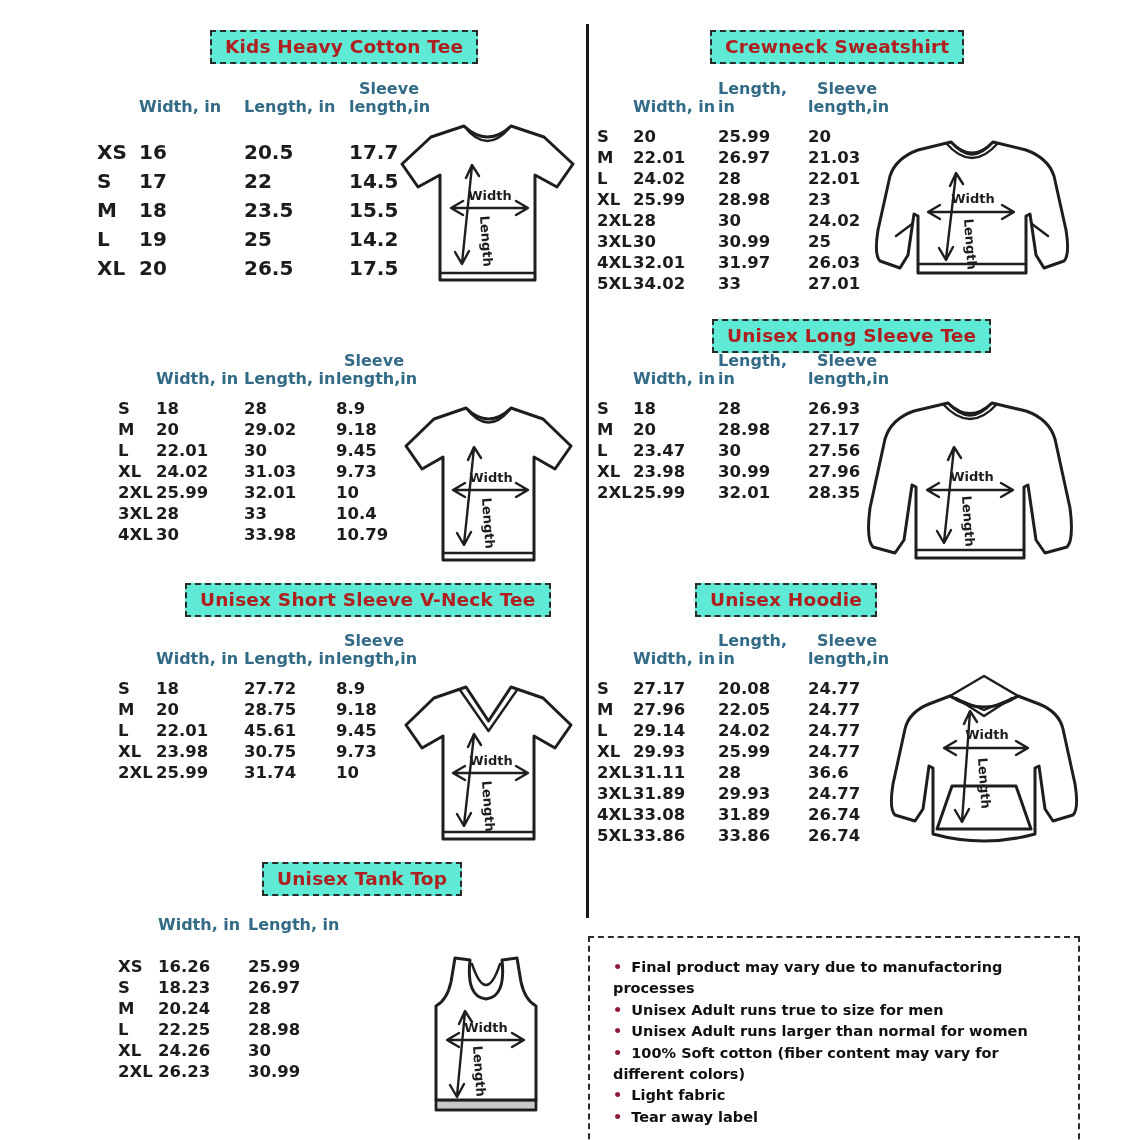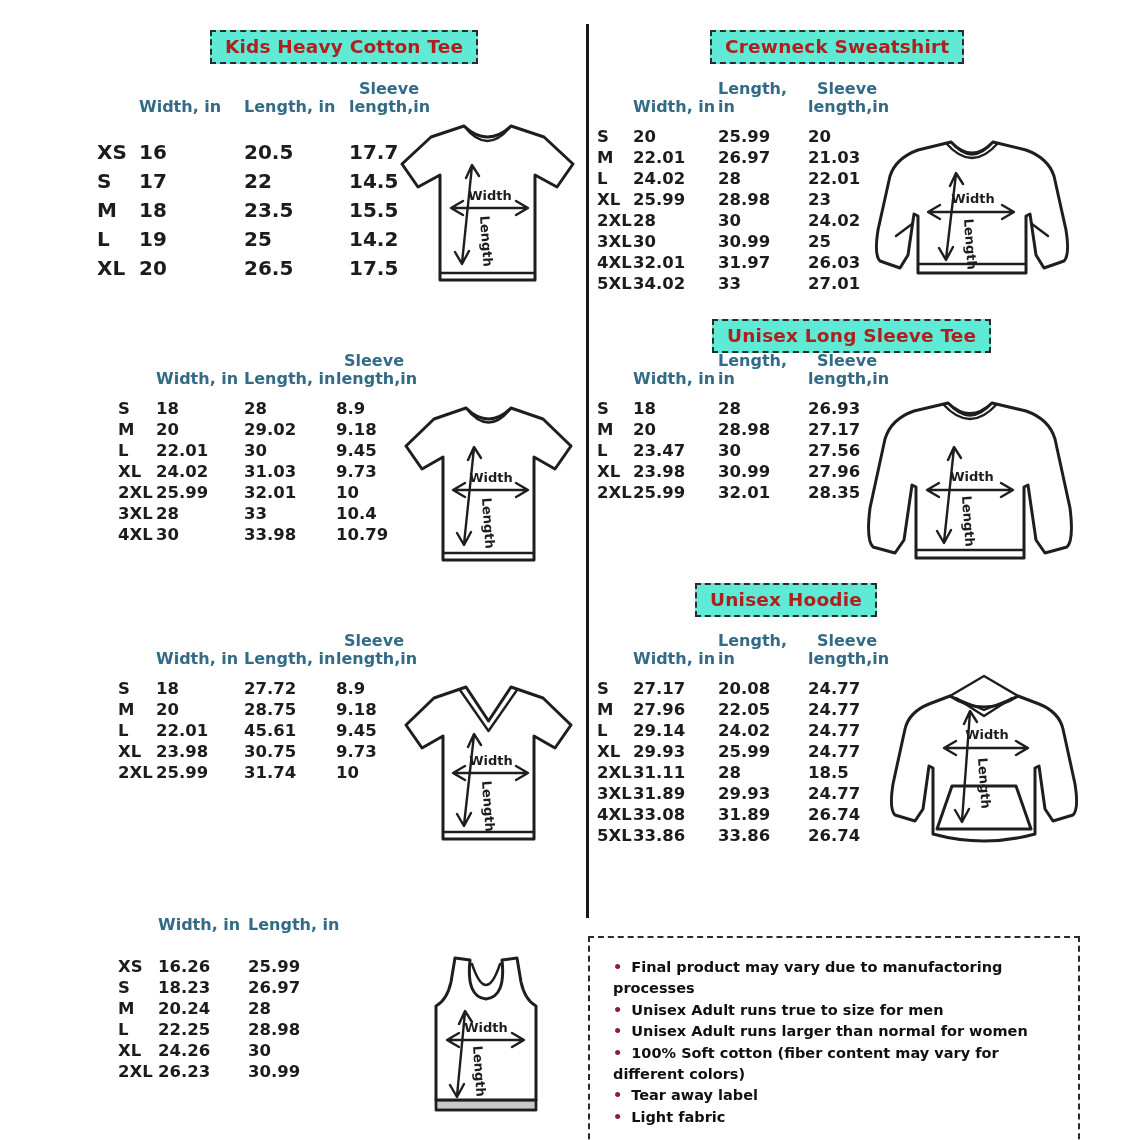--- a/index.html
+++ b/index.html
@@ -284,20 +284,21 @@
     <g>
       <path class="arrow" d="M75,100 L159,100 M86,93 L74,100 L86,107 M148,93 L160,100 L148,107"></path>
       <text x="119" y="91" text-anchor="middle">Width</text>
     </g>
     <g>
       <path class="arrow" d="M101,58 L91,152 M95,70 L101,57 L108,68 M84,141 L91,153 L98,140"></path>
       <text transform="translate(109,106) rotate(86)">Length</text>
     </g>
   </svg>
 
+  <div class="title" style="left:185px; top:583px;">Unisex Short Sleeve V-Neck Tee</div>
   <div class="tbl" style="left:118px; top:632px; --cols:38px 88px 92px 76px; --rh:21px; --fs:16.5px; --hm:10px;">
     <div class="thead">
       <div class="h"></div>
       <div class="h">Width, in</div>
       <div class="h">Length, in</div>
       <div class="h ctr">Sleeve length,in</div>
     </div>
     <div class="trow">
         <div>S</div>
         <div>18</div>
@@ -372,21 +373,21 @@
     <div class="trow">
         <div>XL</div>
         <div>29.93</div>
         <div>25.99</div>
         <div>24.77</div>
       </div>
     <div class="trow">
         <div>2XL</div>
         <div>31.11</div>
         <div>28</div>
-        <div>18.5</div>
+        <div>36.6</div>
       </div>
     <div class="trow">
         <div>3XL</div>
         <div>31.89</div>
         <div>29.93</div>
         <div>24.77</div>
       </div>
     <div class="trow">
         <div>4XL</div>
         <div>33.08</div>
@@ -409,20 +410,21 @@
     <g>
       <path class="arrow" d="M63,82 L145,82 M74,75 L62,82 L74,89 M134,75 L146,82 L134,89"></path>
       <text x="105" y="73" text-anchor="middle">Width</text>
     </g>
     <g>
       <path class="arrow" d="M88,46 L80,155 M82,58 L88,45 L95,56 M73,144 L80,156 L87,143"></path>
       <text transform="translate(96,92) rotate(86)">Length</text>
     </g>
   </svg>
 
+  <div class="title" style="left:262px; top:862px;">Unisex Tank Top</div>
   <div class="tbl" style="left:118px; top:916px; --cols:40px 90px 110px; --rh:21px; --fs:16.5px; --hm:22px;">
     <div class="thead">
       <div class="h"></div>
       <div class="h">Width, in</div>
       <div class="h">Length, in</div>
     </div>
     <div class="trow">
         <div>XS</div>
         <div>16.26</div>
         <div>25.99</div>
@@ -467,18 +469,18 @@
       <text transform="translate(53,96) rotate(86)">Length</text>
     </g>
   </svg>
 
   <div class="notes">
     <ul>
       <li>Final product may vary due to manufactoring processes</li>
       <li>Unisex Adult runs true to size for men</li>
       <li>Unisex Adult runs larger than normal for women</li>
       <li>100% Soft cotton (fiber content may vary for different colors)</li>
+      <li>Light fabric</li>
       <li>Tear away label</li>
-      <li>Light fabric</li>
     </ul>
   </div>
 
 </div>
 
 </body></html>

